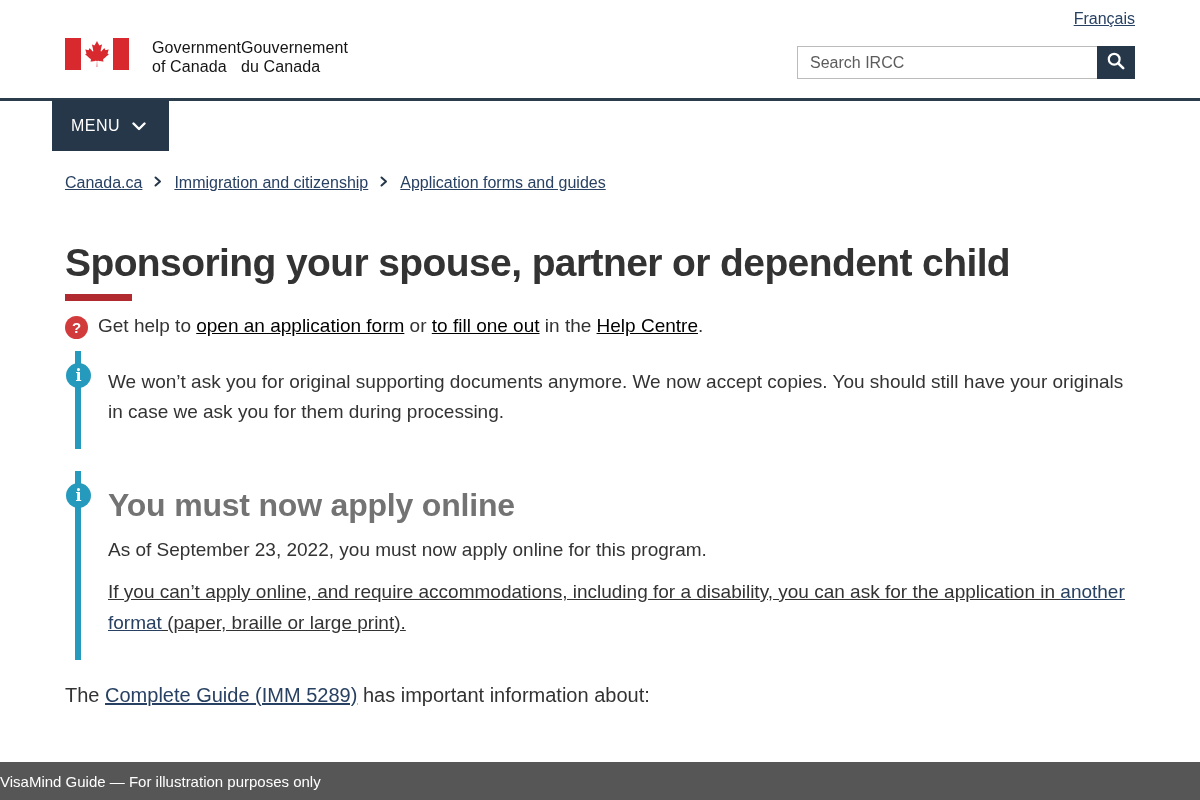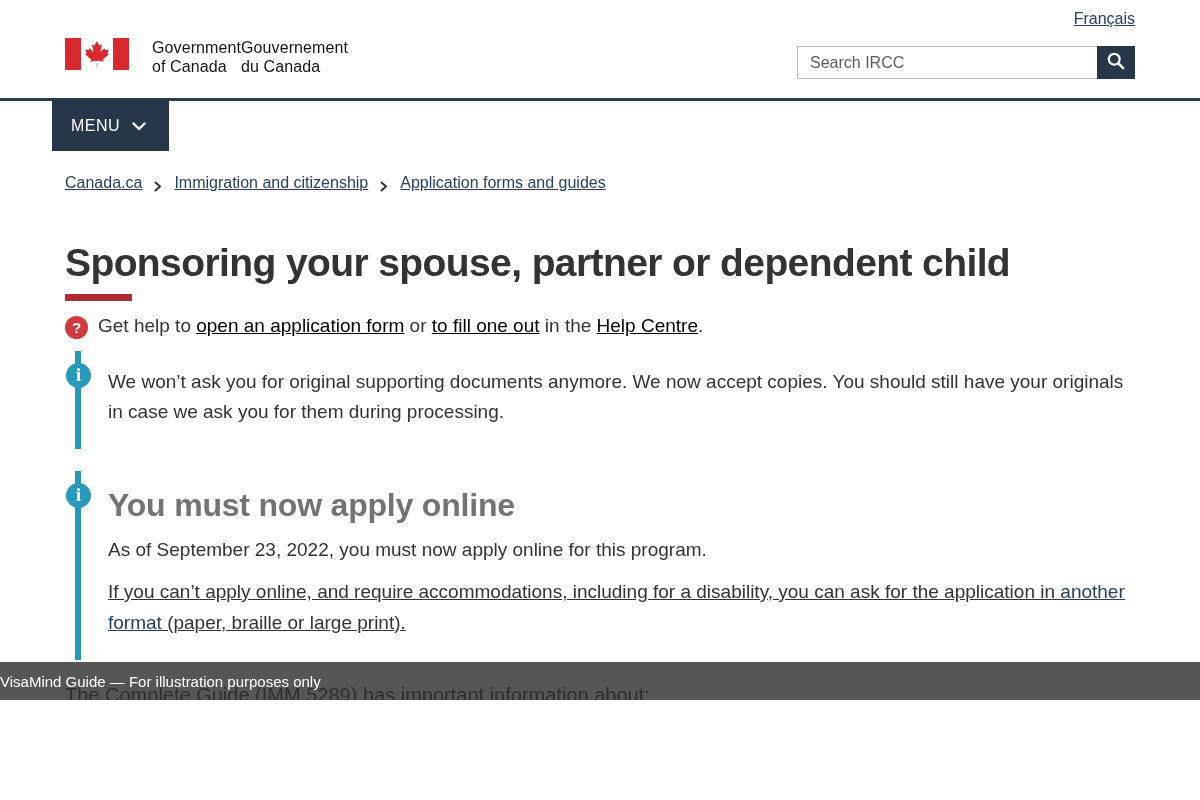--- a/index.html
+++ b/index.html
@@ -2,21 +2,21 @@
 <html><head>
 <meta charset="utf-8">
 <style>
   * { box-sizing: border-box; margin: 0; padding: 0; }
   html, body { background: #fff; }
   body { font-family: "Liberation Sans", sans-serif; color: #333; }
 
   #viewport {
     position: relative;
     width: 1200px;
-    height: 700px;
+    height: 800px;
     background: #fff;
     overflow: hidden;
   }
 
   
   .site-header { position: relative; height: 98px; }
 
   .lang-link {
     position: absolute; top: 10px; right: 65px;
     font-size: 16px; color: #284162; text-decoration: underline; cursor: pointer;
@@ -47,21 +47,21 @@
     margin-left: 52px; margin-top: -1px;
     width: 117px; height: 51px; padding-left: 19px;
     background: #26374a; border: none; cursor: pointer;
     color: #fff; font-family: "Liberation Sans", sans-serif;
     font-size: 16px; letter-spacing: 0.5px;
   }
 
   
   .breadcrumb {
     margin: 23px 0 0 65px;
-    display: flex; align-items: flex-end; gap: 12px;
+    display: flex; align-items: flex-start; gap: 12px;
     font-size: 16px;
   }
   .breadcrumb a { color: #284162; text-decoration: underline; cursor: pointer; }
   .crumb-sep { display: inline-flex; margin-top: 2px; }
 
   
   main { margin: 0 65px; width: 1070px; }
 
   h1.page-title {
     margin-top: 50px;

